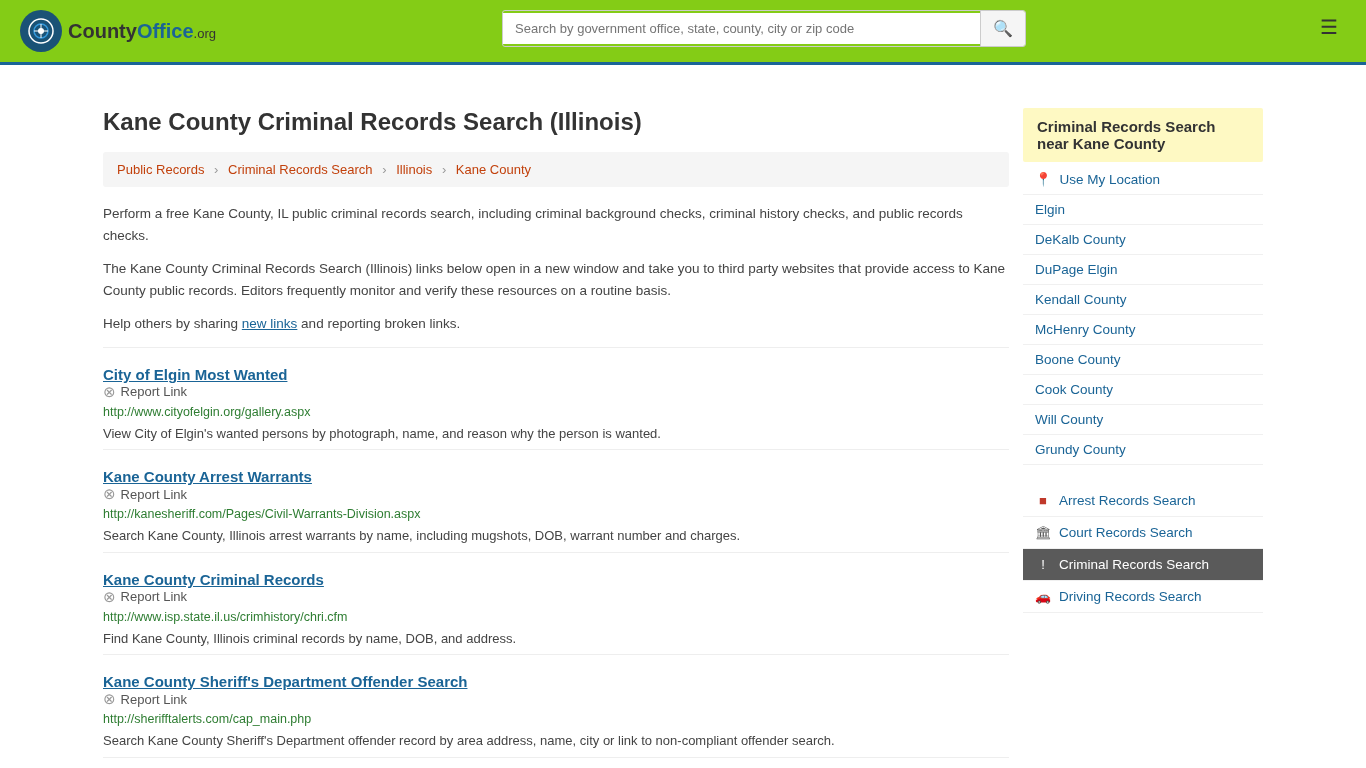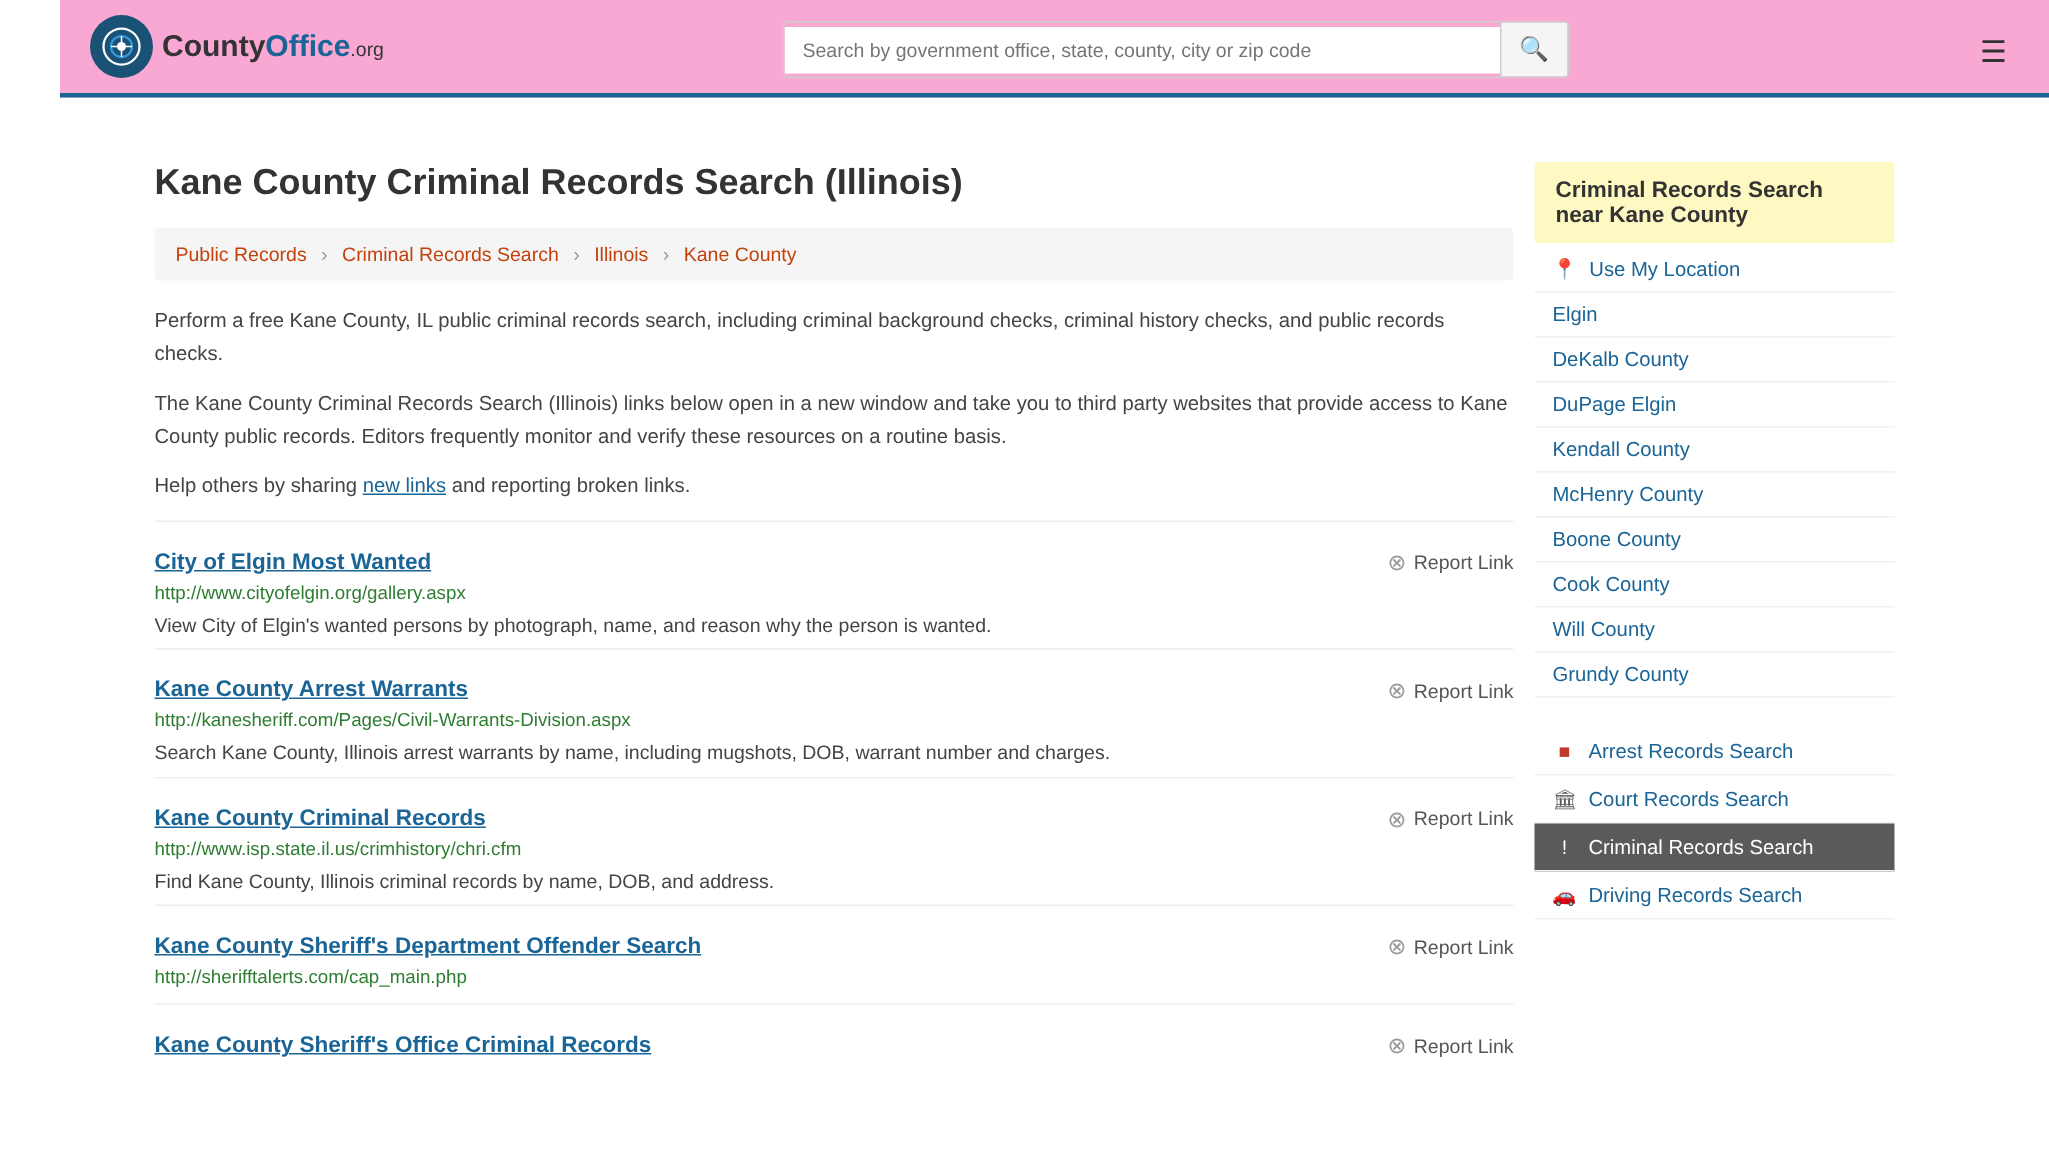--- a/index.html
+++ b/index.html
@@ -1,26 +1,25 @@
 <!DOCTYPE html>
 <html><head>
   <meta charset="utf-8">
   <style>
     * { box-sizing: border-box; margin: 0; padding: 0; }
     body { font-family: Arial, sans-serif; font-size: 14px; color: #333; background: #fff; }
 
     
     .header {
-      background: #f9a8d4;
+      background: #84cc16;
       border-bottom: 3px solid #1a6496;
       padding: 10px 20px;
       display: flex;
-      align-items: flex-end;
+      align-items: flex-start;
       justify-content: space-between;
-      margin-left: 40px;
     }
     .logo-area {
       display: flex;
       align-items: center;
       gap: 6px;
     }
     .logo-circle {
       width: 42px;
       height: 42px;
       background: #1a5276;
@@ -132,20 +131,21 @@
     
     .record-entry {
       border-top: 1px solid #eee;
       padding: 18px 0 6px;
     }
     .record-entry-header {
       display: flex;
       justify-content: space-between;
       align-items: flex-start;
       margin-bottom: 4px;
+      flex-direction: column;
     }
     .record-title {
       font-size: 15px;
       font-weight: bold;
       color: #1a6496;
       text-decoration: underline;
       cursor: pointer;
     }
     .report-link-btn {
       display: flex;
@@ -332,20 +332,21 @@
   </div>
         <div class="record-entry">
     <div class="record-entry-header">
       <a class="record-title" href="#">Kane County Sheriff's Department Offender Search</a>
       <button class="report-link-btn">
         <span class="report-icon">⊗</span>
         <span>Report Link</span>
       </button>
     </div>
     <div class="record-url">http://sherifftalerts.com/cap_main.php</div>
+    <div class="record-desc">Search Kane County Sheriff's Department offender record by area address, name, city or link to non-compliant offender search.</div>
   </div>
         <div class="record-entry">
     <div class="record-entry-header">
       <a class="record-title" href="#">Kane County Sheriff's Office Criminal Records</a>
       <button class="report-link-btn">
         <span class="report-icon">⊗</span>
         <span>Report Link</span>
       </button>
     </div>
 

